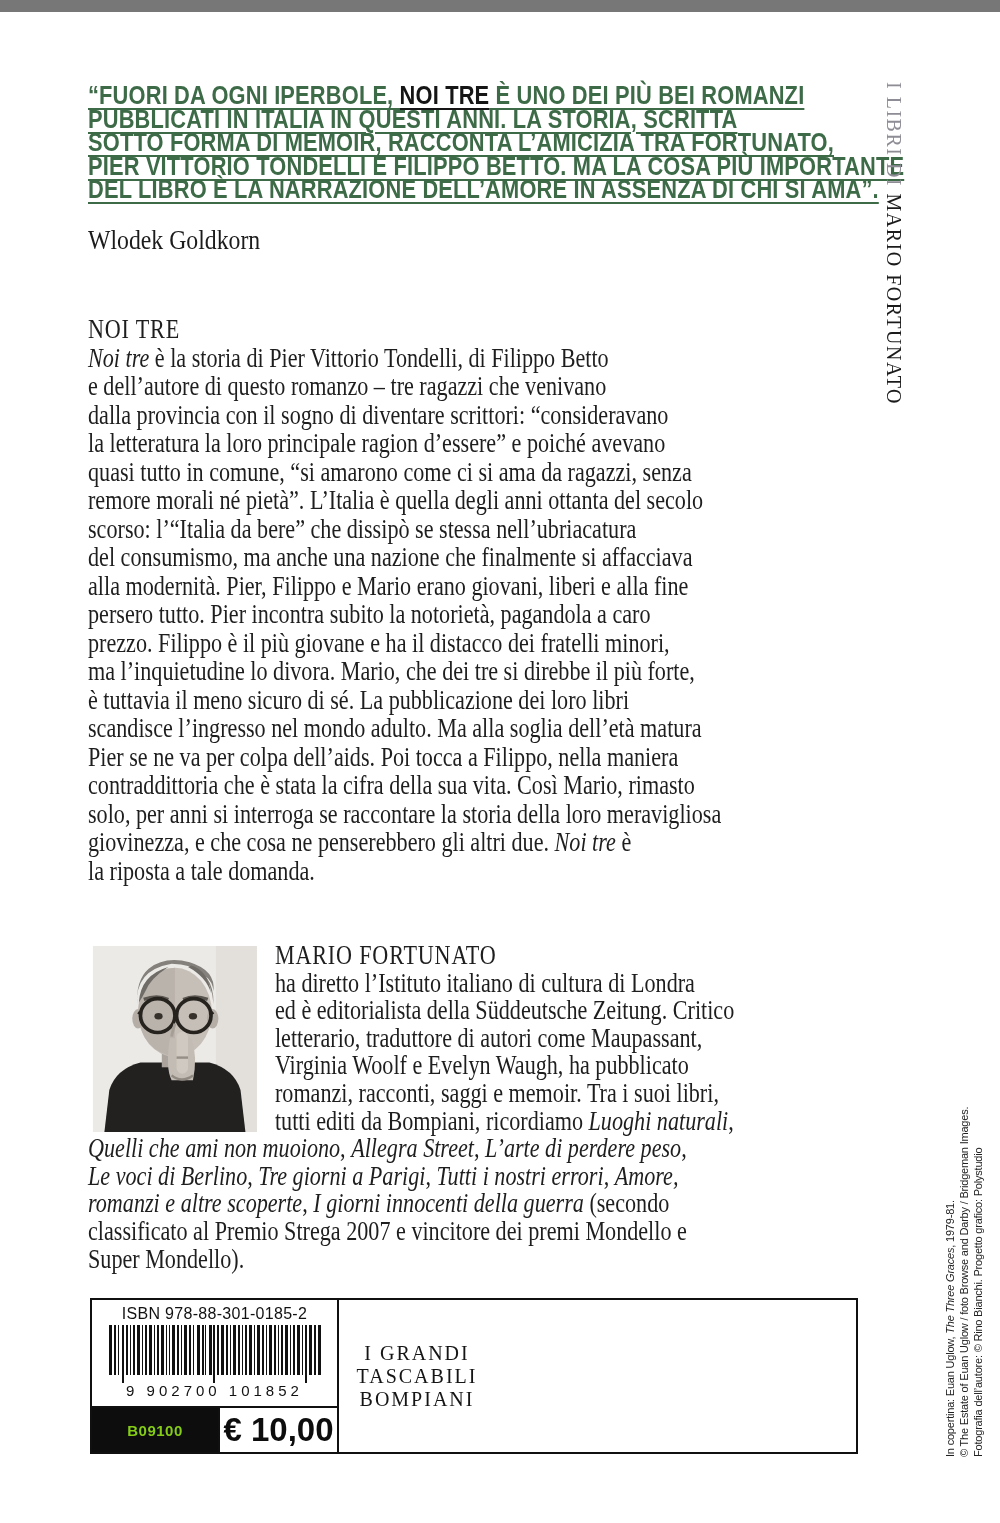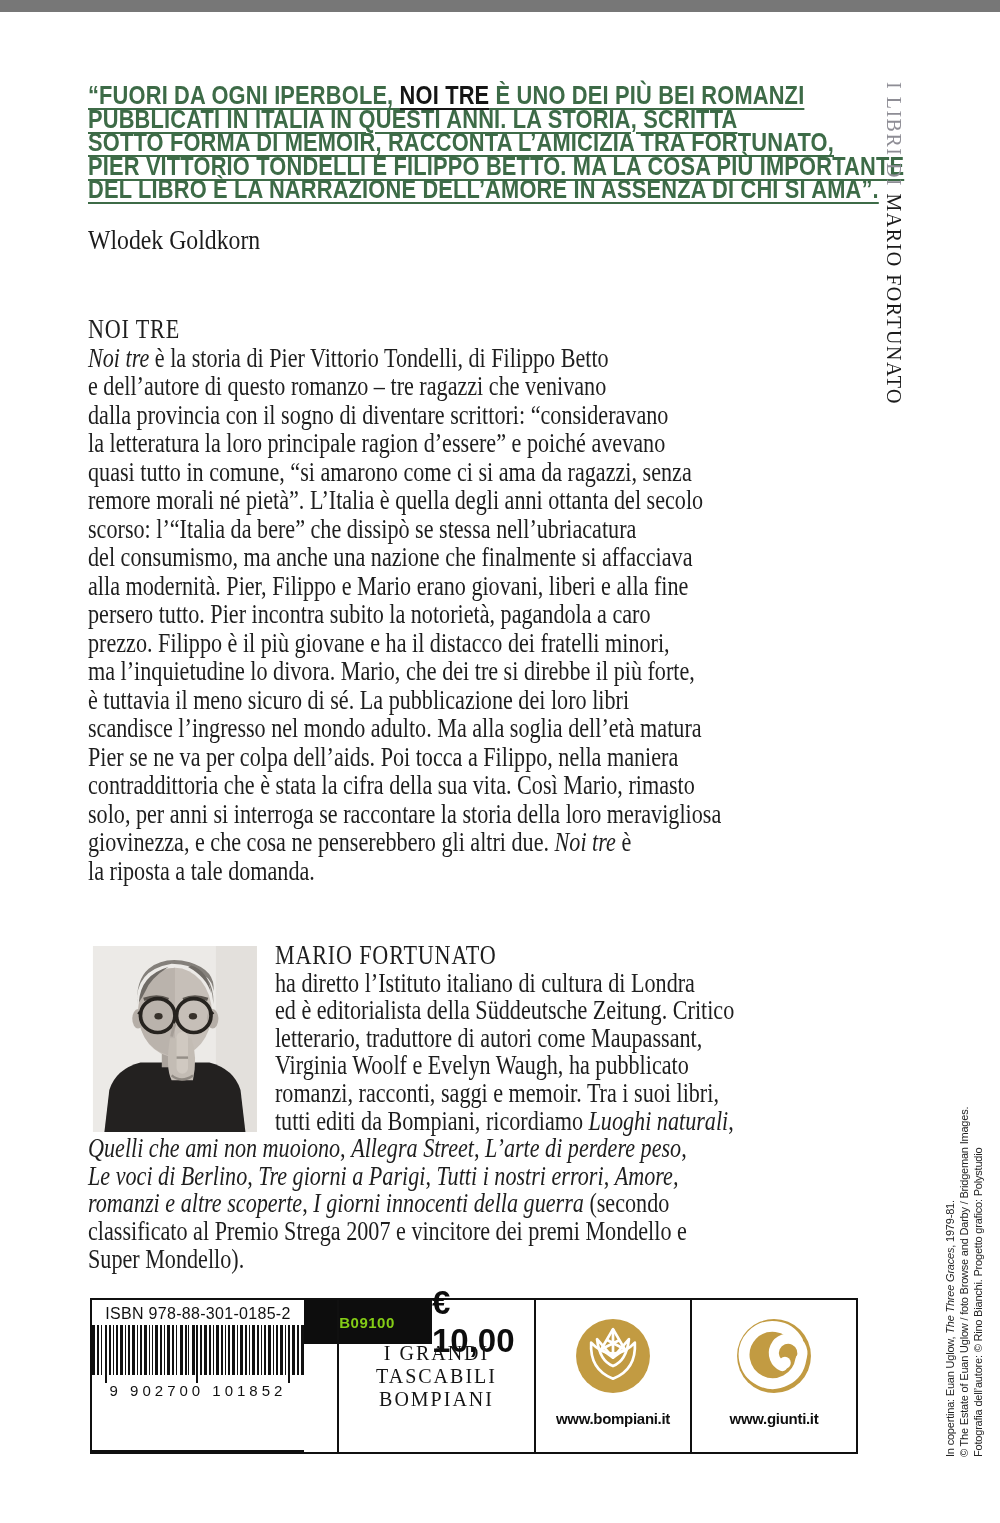--- a/index.html
+++ b/index.html
@@ -68,22 +68,22 @@
     color:#222; white-space:pre;
   }
   
   .footer-box{
     position:absolute; left:90px; top:1286px; width:768px; height:156px;
     border:2px solid #101010; box-sizing:border-box;
     display:flex; font-family:"Liberation Sans", sans-serif;
     background:#fff;
   }
   .cell{ box-sizing:border-box; height:100%; }
-  .cell.barcode-cell{ width:245px; display:flex; flex-direction:row; }
-  .cell.imprint-cell{ width:197px; border-left:2px solid #101010; }
+  .cell.barcode-cell{ width:245px; display:flex; flex-direction:column; }
+  .cell.imprint-cell{ width:158px; border-left:2px solid #101010; }
   .cell.bompiani-cell,.cell.giunti-cell{ border-left:2px solid #101010; }
   .cell.bompiani-cell{ width:156px; }
   .cell.giunti-cell{ flex:1; }
   .barcode-top{
     flex:1; display:flex; flex-direction:column; align-items:center;
     padding-top:5px; border-bottom:2px solid #101010;
   }
   .isbn-label{ font-size:16px; letter-spacing:0.3px; color:#111; }
   .bars{ margin-top:2px; }
   .barcode-digits{
@@ -283,41 +283,16 @@
         <div class="price-cell">€ 10,00</div>
       </div>
     </div>
 
     <div class="cell imprint-cell">
       <div class="imprint-text">I GRANDI
 TASCABILI
 BOMPIANI</div>
     </div>
 
-    <div class="cell bompiani-cell">
-      <div class="logo-cell-inner">
-        <svg viewBox="0 0 100 100">
-          <circle cx="50" cy="50" r="44" fill="#c29b42"></circle>
-          <g stroke="#fff" stroke-width="3.2" fill="none" stroke-linejoin="round">
-            <path d="M24 34 Q22 66 50 77 Q78 66 76 34 Q64 47 50 47 Q36 47 24 34 Z"></path>
-            <path d="M31 30 Q34 56 50 62 Q66 56 69 30 L50 52 Z"></path>
-            <path d="M50 18 L36 42 L50 52 L64 42 Z"></path>
-            <path d="M36 42 L58 31 M64 42 L43 31 M50 18 L50 52"></path>
-          </g>
-        </svg>
-        <div class="logo-url">www.bompiani.it</div>
-      </div>
-    </div>
-
-    <div class="cell giunti-cell">
-      <div class="logo-cell-inner">
-        <svg viewBox="0 0 100 100">
-          <circle cx="50" cy="50" r="44" fill="#c29b42"></circle>
-          <path d="M78 32 A34 34 0 1 0 82 54" stroke="#fff" stroke-width="13" fill="none" stroke-linecap="round"></path>
-          <path d="M82 54 A17 17 0 1 0 60 62" stroke="#fff" stroke-width="12" fill="none" stroke-linecap="round"></path>
-          <circle cx="63" cy="58" r="7" fill="#fff"></circle>
-        </svg>
-        <div class="logo-url">www.giunti.it</div>
-      </div>
-    </div>
+
 
   </div>
 </div>
 
 </body></html>

